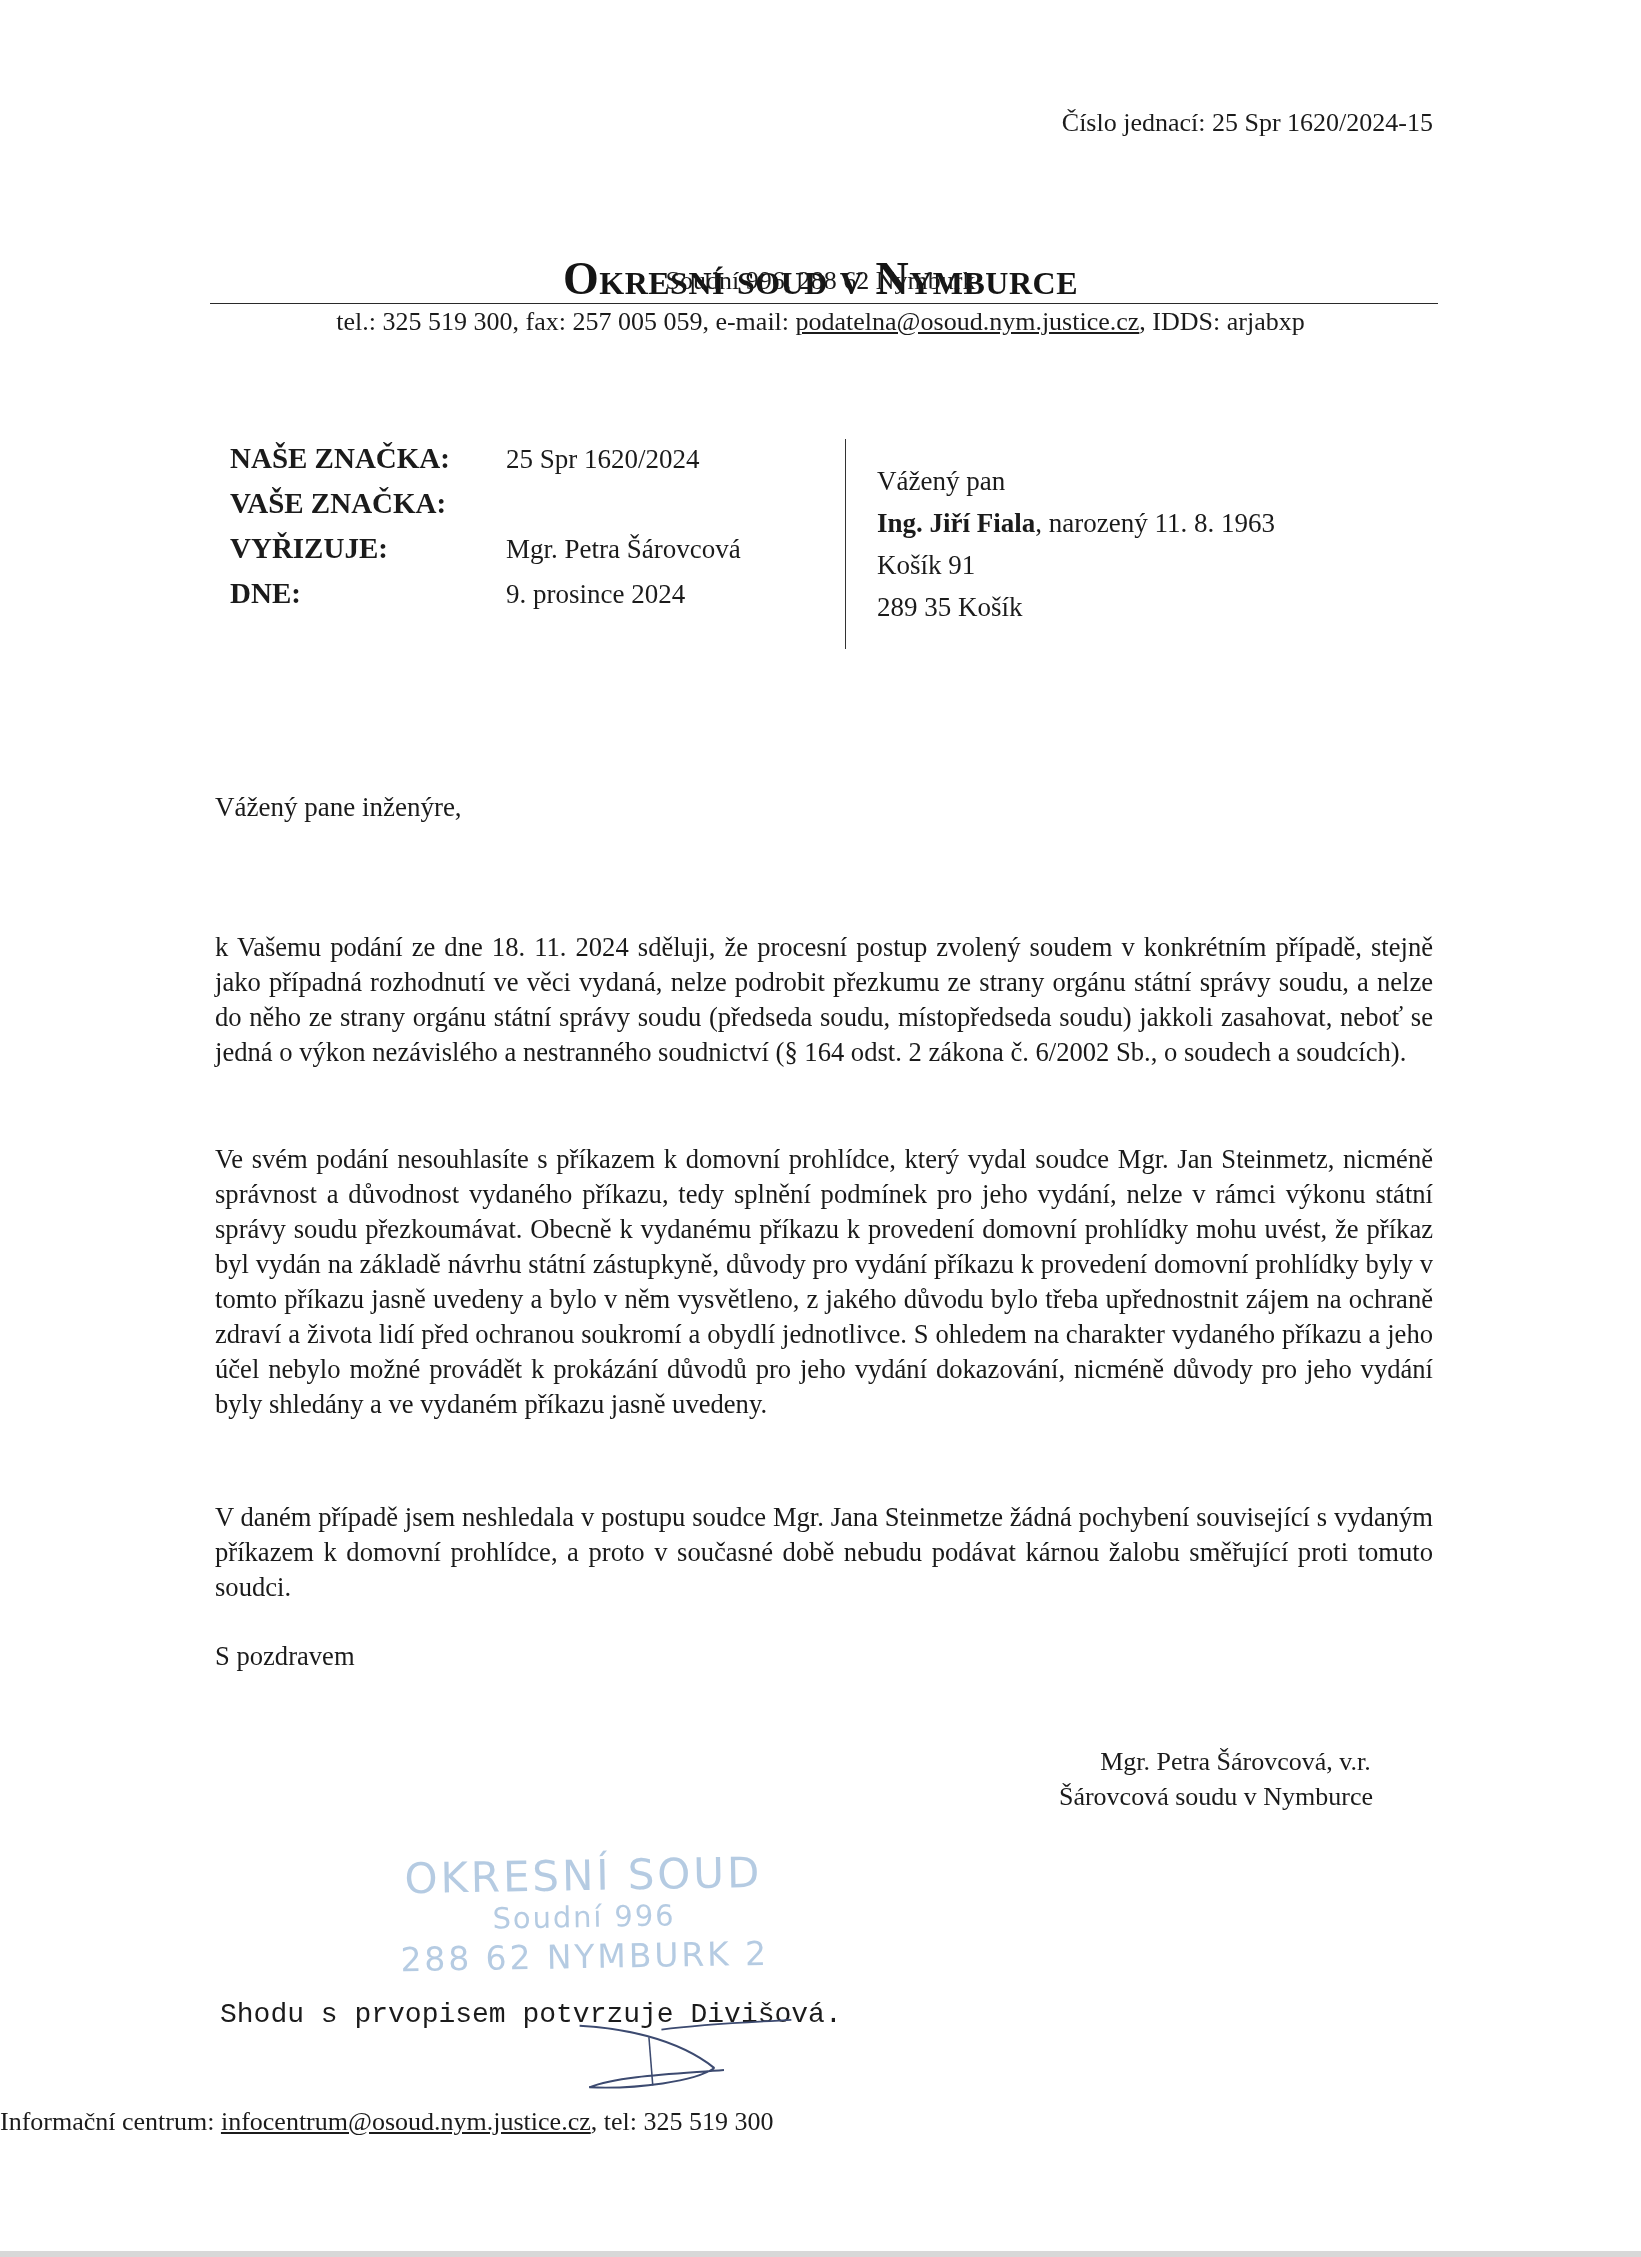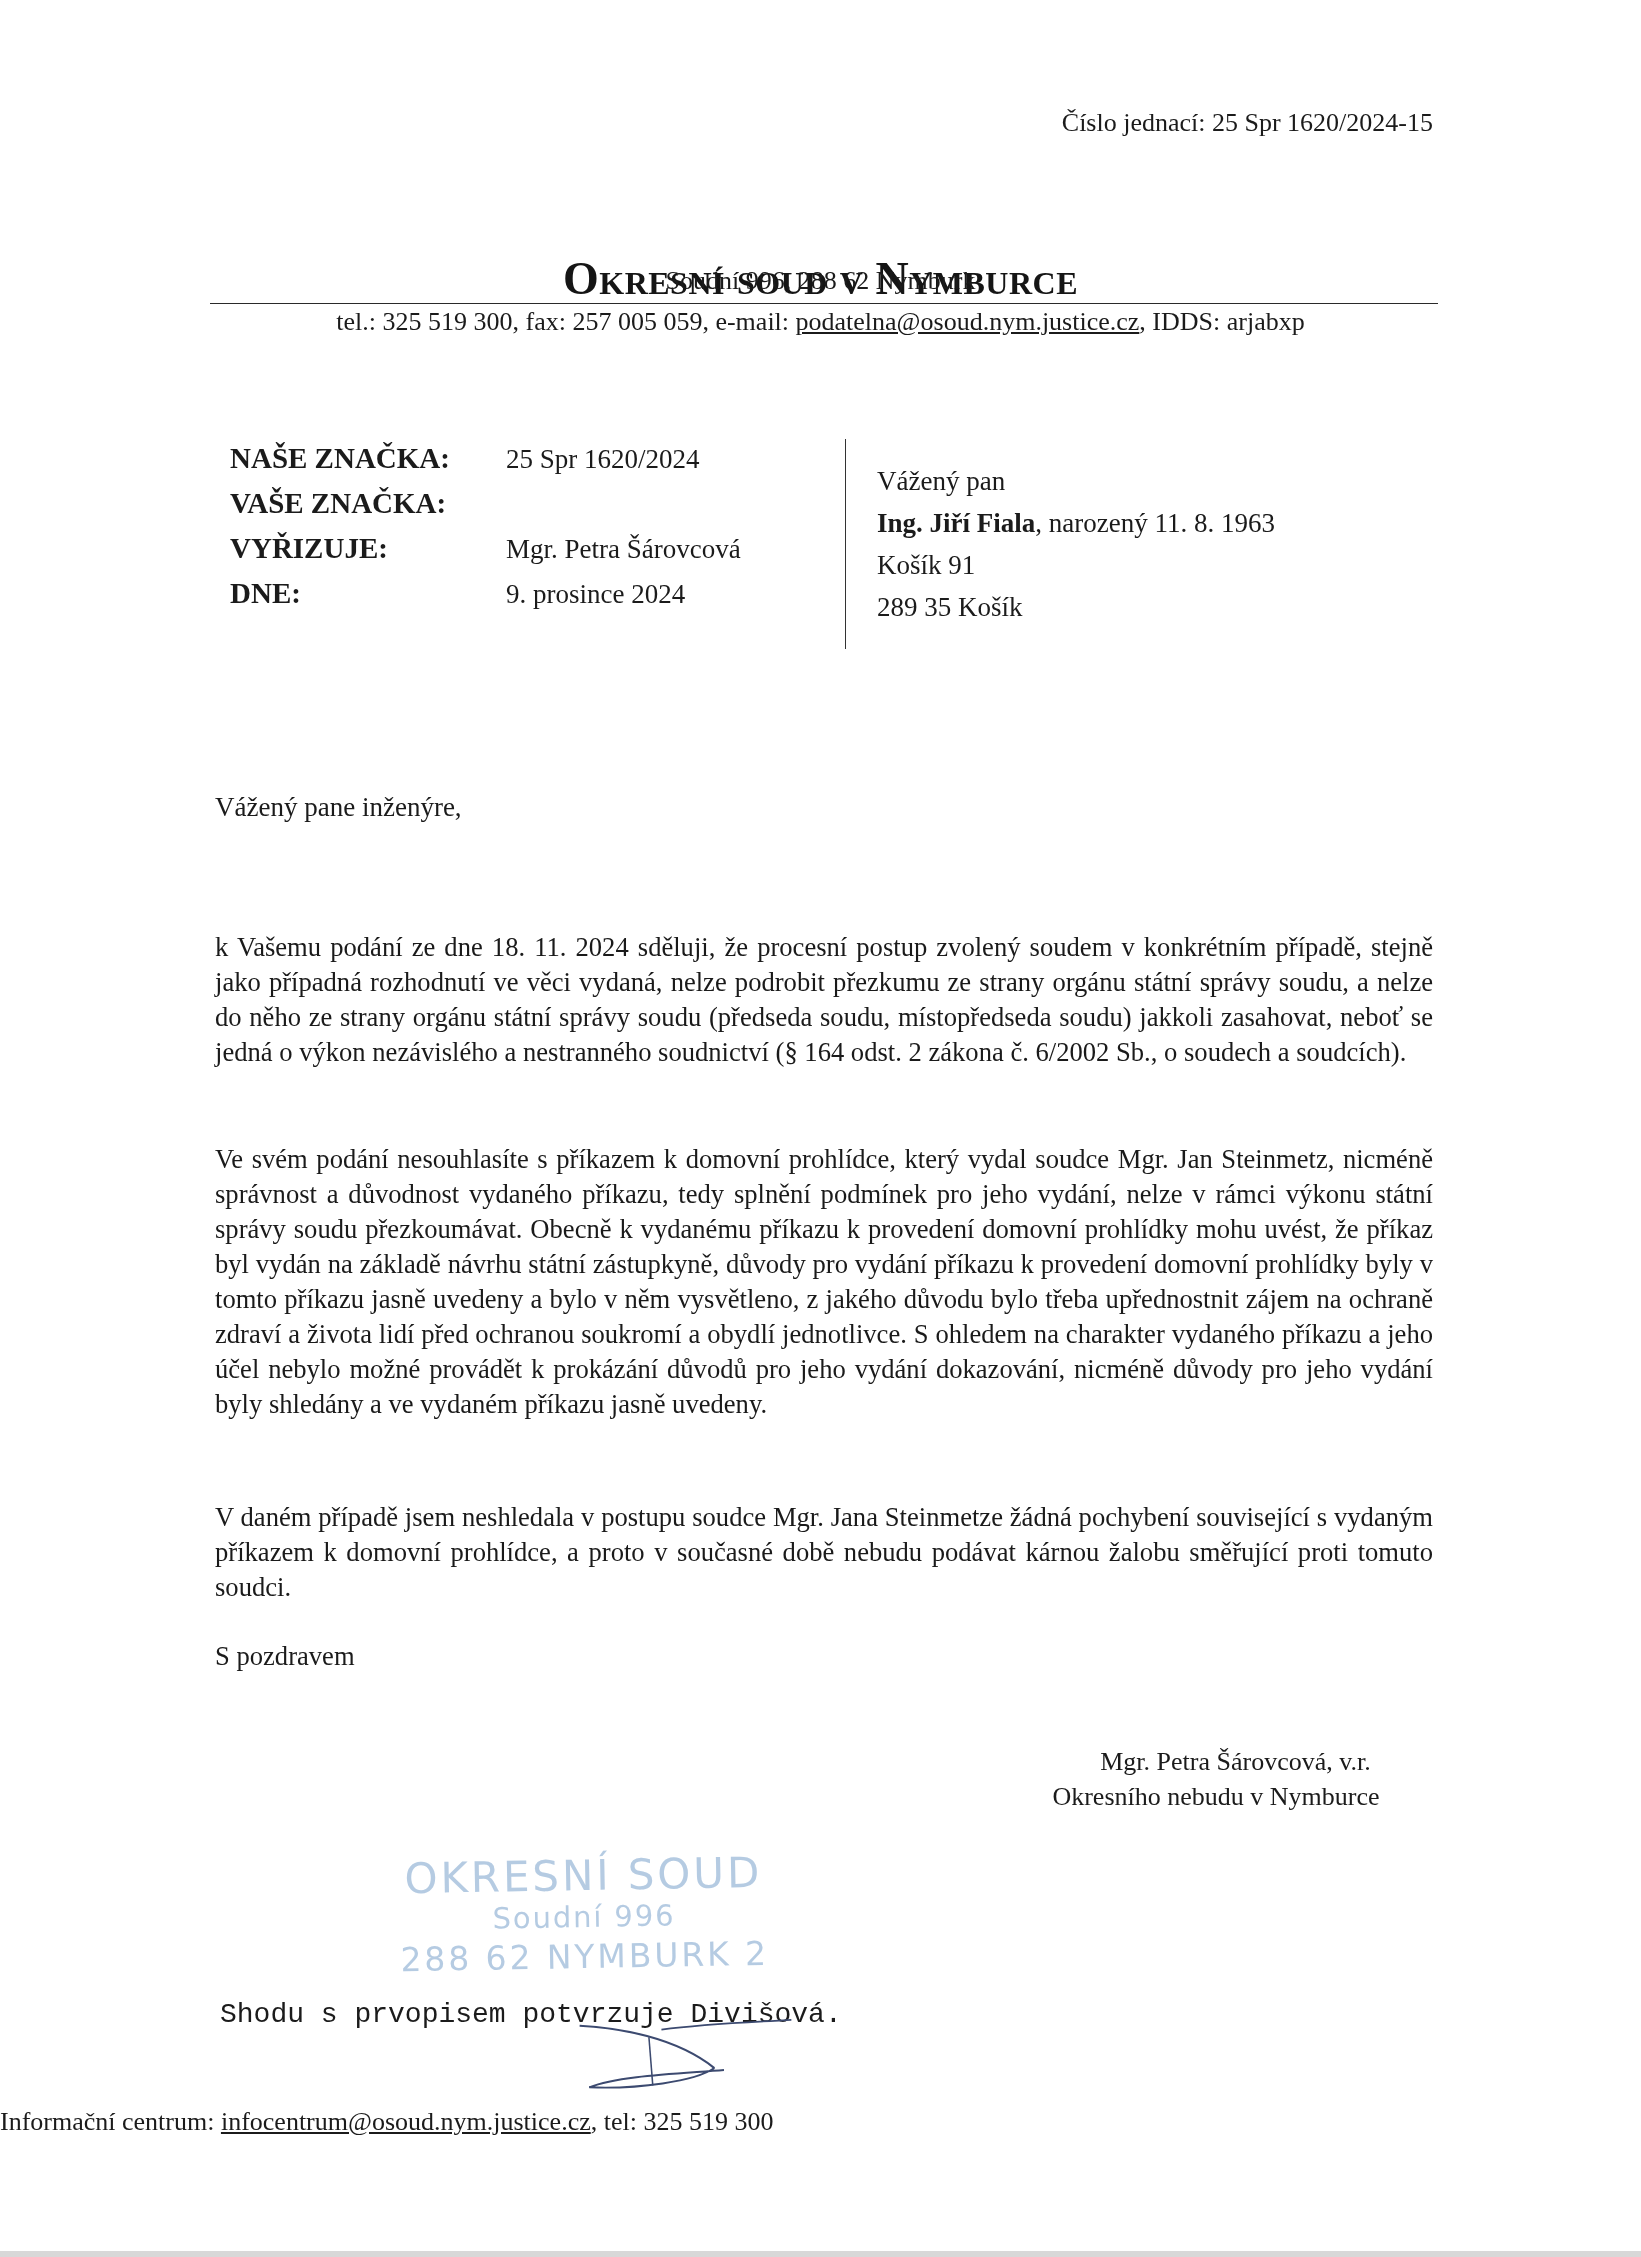--- a/index.html
+++ b/index.html
@@ -95,21 +95,21 @@
 <div class="abs greeting">Vážený pane inženýre,</div>
 
 <p class="abs body-text p1" style="margin:0">k Vašemu podání ze dne 18. 11. 2024 sděluji, že procesní postup zvolený soudem v konkrétním případě, stejně jako případná rozhodnutí ve věci vydaná, nelze podrobit přezkumu ze strany orgánu státní správy soudu, a nelze do něho ze strany orgánu státní správy soudu (předseda soudu, místopředseda soudu) jakkoli zasahovat, neboť se jedná o výkon nezávislého a nestranného soudnictví (§ 164 odst. 2 zákona č. 6/2002 Sb., o soudech a soudcích).</p>
 <p class="abs body-text p2" style="margin:0">Ve svém podání nesouhlasíte s příkazem k domovní prohlídce, který vydal soudce Mgr. Jan Steinmetz, nicméně správnost a důvodnost vydaného příkazu, tedy splnění podmínek pro jeho vydání, nelze v rámci výkonu státní správy soudu přezkoumávat. Obecně k vydanému příkazu k provedení domovní prohlídky mohu uvést, že příkaz byl vydán na základě návrhu státní zástupkyně, důvody pro vydání příkazu k provedení domovní prohlídky byly v tomto příkazu jasně uvedeny a bylo v něm vysvětleno, z jakého důvodu bylo třeba upřednostnit zájem na ochraně zdraví a života lidí před ochranou soukromí a obydlí jednotlivce. S ohledem na charakter vydaného příkazu a jeho účel nebylo možné provádět k prokázání důvodů pro jeho vydání dokazování, nicméně důvody pro jeho vydání byly shledány a ve vydaném příkazu jasně uvedeny.</p>
 <p class="abs body-text p3" style="margin:0">V daném případě jsem neshledala v postupu soudce Mgr. Jana Steinmetze žádná pochybení související s vydaným příkazem k domovní prohlídce, a proto v současné době nebudu podávat kárnou žalobu směřující proti tomuto soudci.</p>
 
 <div class="abs closing">S pozdravem</div>
 
 <div class="abs signature">
   <div class="l1">Mgr. Petra Šárovcová, v.r.</div>
-  <div>Okresního nebudu v Nymburce</div>
+  <div>Šárovcová soudu v Nymburce</div>
 </div>
 
 <div class="abs stamp">
   <div class="s1">OKRESNÍ SOUD</div>
   <div class="s2">Soudní 996</div>
   <div class="s3">288 62 NYMBURK 2</div>
 </div>
 
 <div class="abs copy-note">Shodu s prvopisem potvrzuje Divišová.</div>
 

